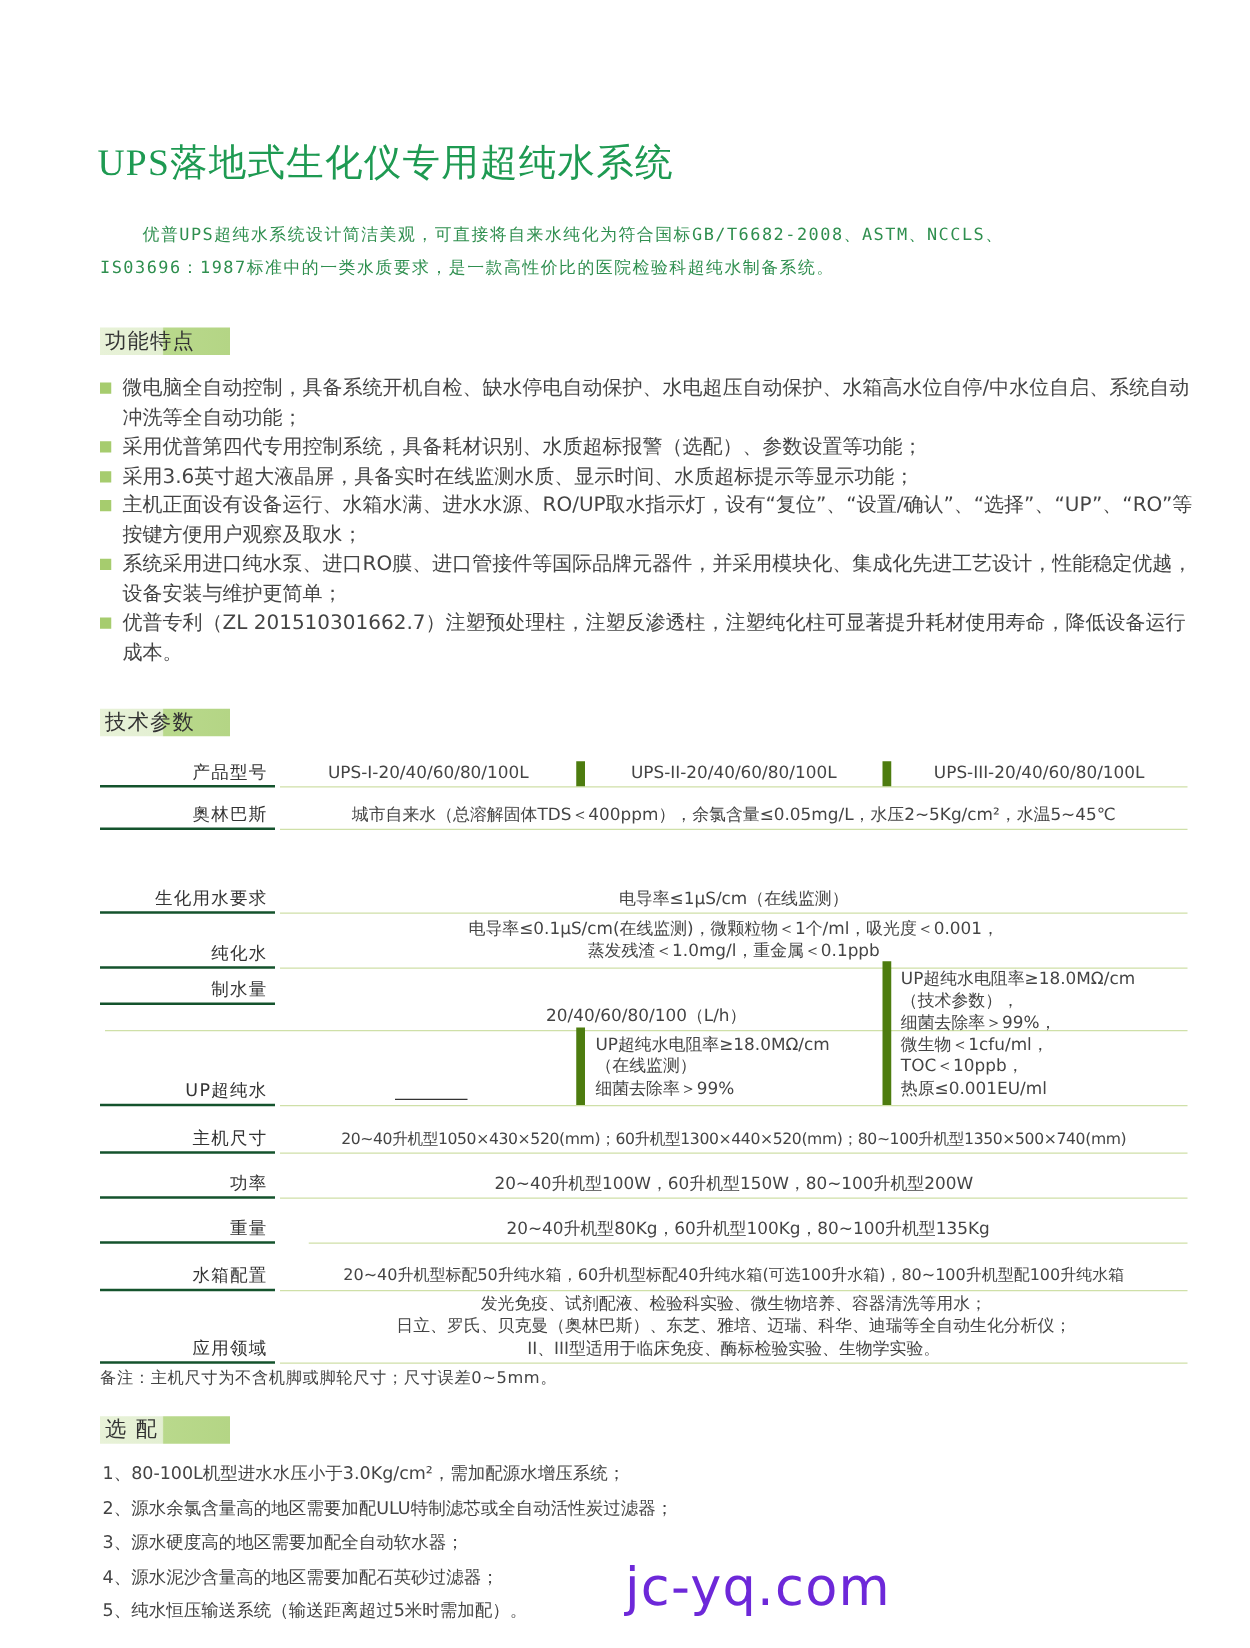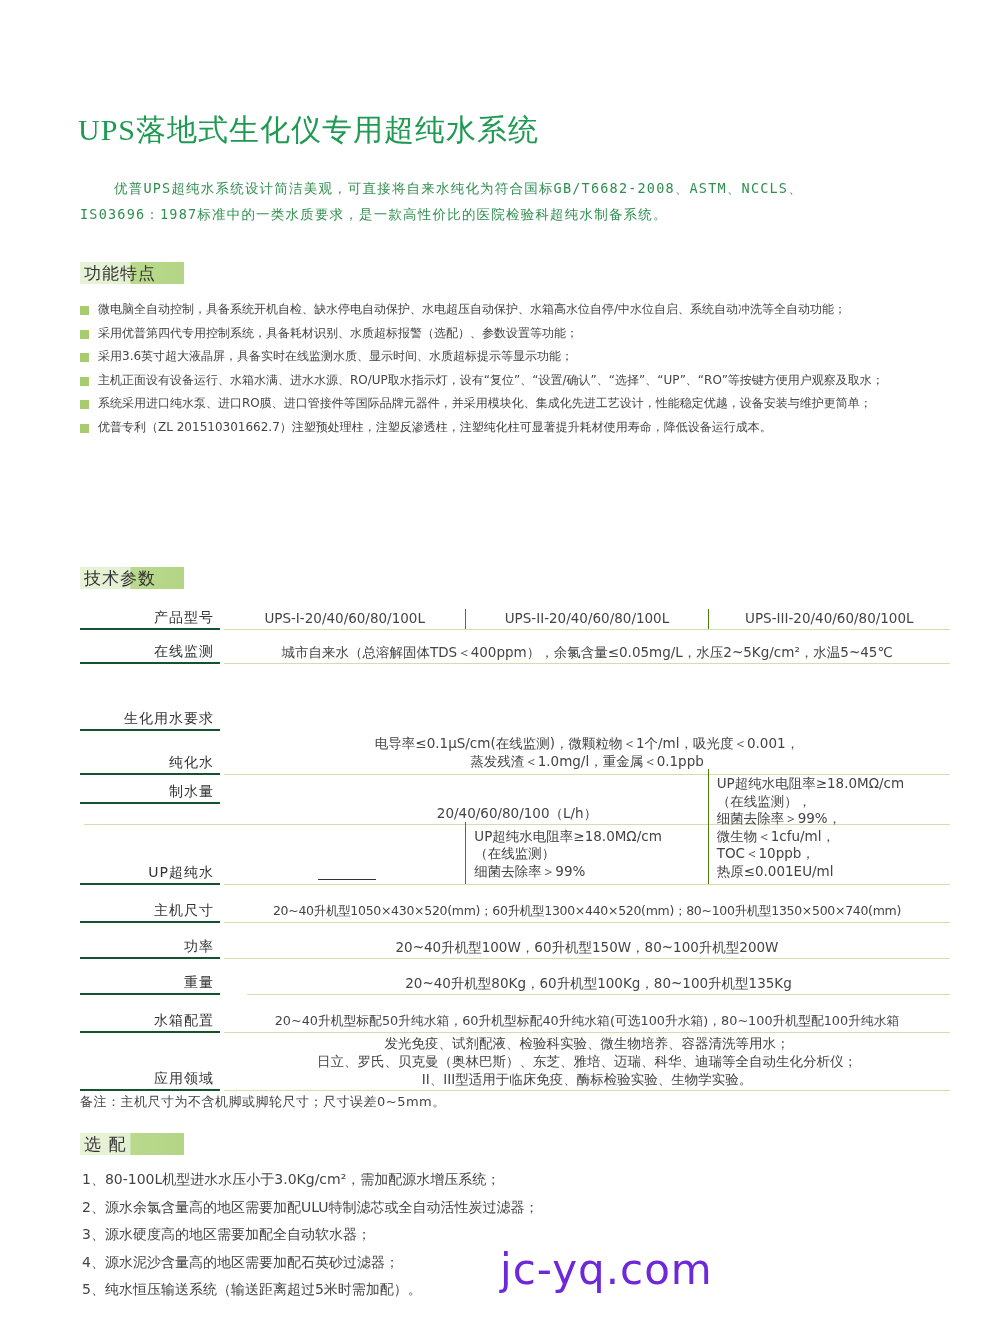--- a/index.html
+++ b/index.html
@@ -25,21 +25,21 @@
 
     .section-badge {
       position: absolute; height: 22px; width: 104px;
       background: linear-gradient(90deg, #e8f2d8 0%, #e3efd2 48%, #b9d98c 49%, #b4d585 100%);
       font-size: 17px; color: #333; line-height: 22px; padding-left: 4px;
       letter-spacing: 1px;
     }
 
     .features {
       position: absolute; left: 80px; top: 298px; width: 880px;
-      list-style: none; font-size: 12px; line-height: 23.5px; color: #444;
+      list-style: none; font-size: 16px; line-height: 23.5px; color: #444;
     }
     .features li { position: relative; padding-left: 18px; }
     .features li .bullet {
       position: absolute; left: 0; top: 8px; width: 9px; height: 9px; background: #a6cc6e;
     }
 
     .spec {
       position: absolute; left: 80px; top: 600px; width: 870px;
     }
     .row { position: relative; display: flex; }
@@ -50,21 +50,21 @@
       border-bottom: 2px solid #14532d; padding-bottom: 1px;
     }
     .row .val {
       flex: 1; margin-left: 4px; font-size: 13.5px; color: #444;
       border-bottom: 1px solid #cfe0a8;
       display: flex; align-items: flex-end; justify-content: center; padding-bottom: 2px;
       text-align: center; line-height: 18px;
     }
     .row .val.cols { justify-content: stretch; padding-bottom: 0; }
     .col { flex: 1; display: flex; align-items: flex-end; justify-content: center; padding-bottom: 2px; }
-    .col + .col { border-left: 1px solid #4d7c0f; }
+    .col + .col { border-left: 7px solid #4d7c0f; }
     .up .col { align-items: center; justify-content: flex-start; text-align: left; padding: 6px 4px 4px 8px; font-size: 13.5px; line-height: 17.5px; }
     .up .col.c1 { justify-content: center; }
     .dash { width: 58px; height: 1px; background: #333; }
 
     .note {
       position: absolute; left: 80px; top: 1093px; font-size: 13px; color: #444; letter-spacing: 0.5px;
     }
     .options {
       position: absolute; left: 82px; top: 1166px; list-style: none;
       font-size: 14px; color: #444; line-height: 27.5px;
@@ -100,29 +100,30 @@
 <div class="spec">
   <div class="row" style="height:30px;">
     <div class="lbl">产品型号</div>
     <div class="val cols">
       <div class="col">UPS-I-20/40/60/80/100L</div>
       <div class="col">UPS-II-20/40/60/80/100L</div>
       <div class="col">UPS-III-20/40/60/80/100L</div>
     </div>
   </div>
   <div class="row" style="height:34px;">
-    <div class="lbl">在线监测</div>
+    <div class="lbl">奥林巴斯</div>
     <div class="val">城市自来水（总溶解固体TDS＜400ppm），余氯含量≤0.05mg/L，水压2~5Kg/cm²，水温5~45℃</div>
   </div>
   <div class="row" style="height:34px;flex-direction:column;">
     <div class="lbl">制水量</div>
     <div class="val">20/40/60/80/100（L/h）</div>
   </div>
   <div class="row" style="height:33px;">
     <div class="lbl">生化用水要求</div>
+    <div class="val">电导率≤1μS/cm（在线监测）</div>
   </div>
   <div class="row" style="height:44px;">
     <div class="lbl">纯化水</div>
     <div class="val" style="flex-direction:column; align-items:center;">
       <div>电导率≤0.1μS/cm(在线监测)，微颗粒物＜1个/ml，吸光度＜0.001，</div>
       <div>蒸发残渣＜1.0mg/l，重金属＜0.1ppb</div>
     </div>
   </div>
   <div class="row up" style="height:110px;">
     <div class="lbl">UP超纯水</div>
@@ -133,21 +134,21 @@
       <div class="col">
         <div>
           <div>UP超纯水电阻率≥18.0MΩ/cm</div>
           <div>（在线监测）</div>
           <div>细菌去除率＞99%</div>
         </div>
       </div>
       <div class="col">
         <div>
           <div>UP超纯水电阻率≥18.0MΩ/cm</div>
-          <div>（在线监测），</div>
+          <div>（技术参数），</div>
           <div>细菌去除率＞99%，</div>
           <div>微生物＜1cfu/ml，</div>
           <div>TOC＜10ppb，</div>
           <div>热原≤0.001EU/ml</div>
         </div>
       </div>
     </div>
   </div>
   <div class="row" style="height:38px;">
     <div class="lbl">主机尺寸</div>

